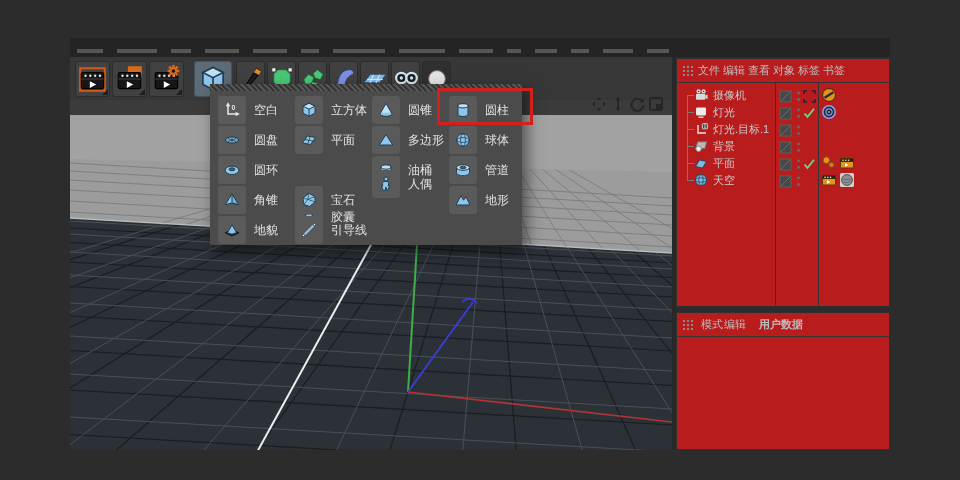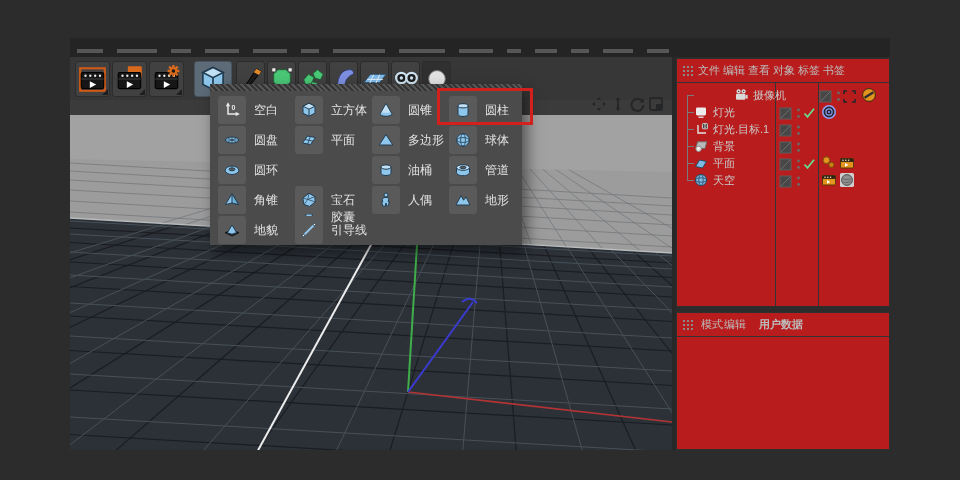--- a/index.html
+++ b/index.html
@@ -438,21 +438,21 @@
       </div>
       <div class="prim-item" style="left: 85px; top: 101px;">
         <span class="cell">
           <svg width="16" height="16" viewBox="0 0 16 16">
             <path d="M8 1.2 13.8 4.6 14.2 10 8.6 14.4 3 12.6 1.8 6.2z" fill="#8ec6ec" stroke="#223c50"></path>
             <path d="M1.8 6.2 6.8 7.4 13.8 4.6M6.8 7.4 3 12.6M6.8 7.4 14.2 10M6.8 7.4 8 1.2" fill="none" stroke="#223c50" stroke-width=".7"></path>
           </svg>
         </span>
                <span class="plabel">宝石</span>
       </div>
-      <div class="prim-item" style="left: 162px; top: 101px;">
+      <div class="prim-item" style="left: 162px; top: 85px;">
         <span class="cell">
           <svg width="16" height="16" viewBox="0 0 16 16">
             <circle cx="8" cy="3" r="2" fill="#8ec6ec" stroke="#223c50"></circle>
             <path d="M8 5.4c1.8 0 2.7.8 2.7 2.1l-.5 2.5h1.3l-1.5 4.2H8.7L8 11l-.7 3.2H5L3.5 10h1.3L4.3 7.5c0-1.3 1.9-2.1 3.7-2.1z" fill="#8ec6ec" stroke="#223c50"></path>
           </svg>
         </span>
                <span class="plabel">人偶</span>
       </div>
       <div class="prim-item" style="left: 239px; top: 101px;">
         <span class="cell">
@@ -490,21 +490,21 @@
     <span class="handle"></span>
   <span class="mi" style="left: 21px;">文件</span>
         <span class="mi" style="left: 46px;">编辑</span>
         <span class="mi" style="left: 71px;">查看</span>
         <span class="mi" style="left: 96px;">对象</span>
         <span class="mi" style="left: 121px;">标签</span>
         <span class="mi" style="left: 146px;">书签</span>
       </div>
   <div class="om-colsep" style="left:98px"></div>
   <div class="om-colsep" style="left:141px"></div>
-<div class="om-row" style="top: 28px; margin-left: 40px;">
+<div class="om-row" style="top: 28px;">
         <span class="oicon"><svg width="14" height="14" viewBox="0 0 14 14">
             <circle cx="4.6" cy="3.4" r="2.1" fill="#d9d9d9"></circle>
             <circle cx="9.6" cy="3.4" r="2.1" fill="#d9d9d9"></circle>
             <circle cx="4.6" cy="3.4" r=".7" fill="#3a3a3a"></circle>
             <circle cx="9.6" cy="3.4" r=".7" fill="#3a3a3a"></circle>
             <rect x="2" y="5.8" width="9.4" height="6" rx="1" fill="#d9d9d9"></rect>
             <path d="M11.4 7.6l2.2-1.1v4.6l-2.2-1.1z" fill="#d9d9d9"></path>
           </svg></span>
     <span class="olabel">摄像机</span>
     <span class="vsq"><svg width="13" height="13" viewBox="0 0 13 13">

